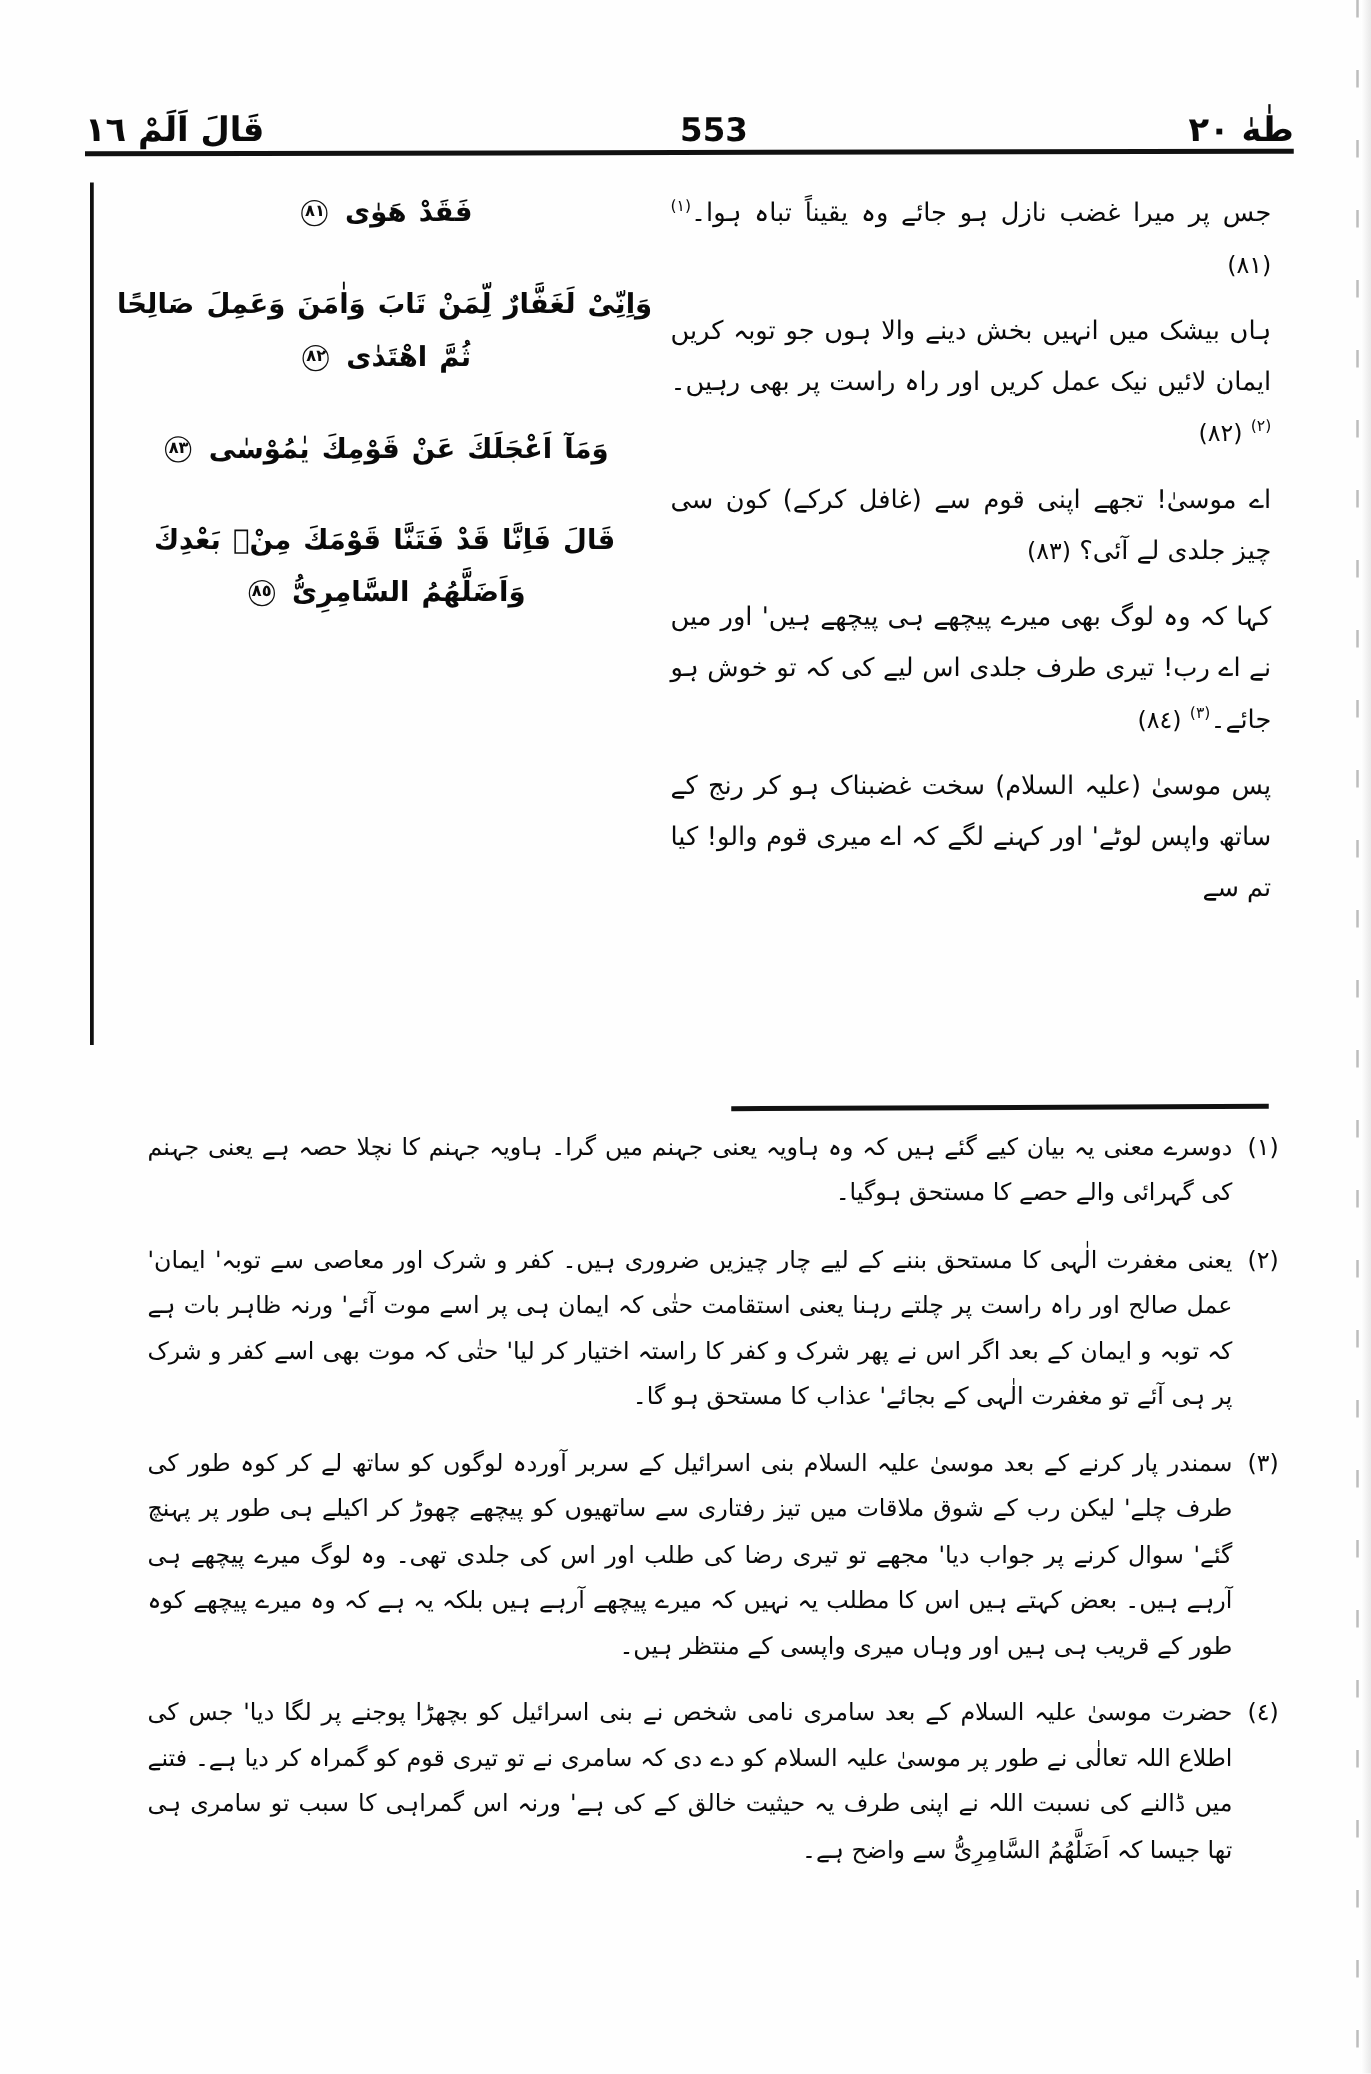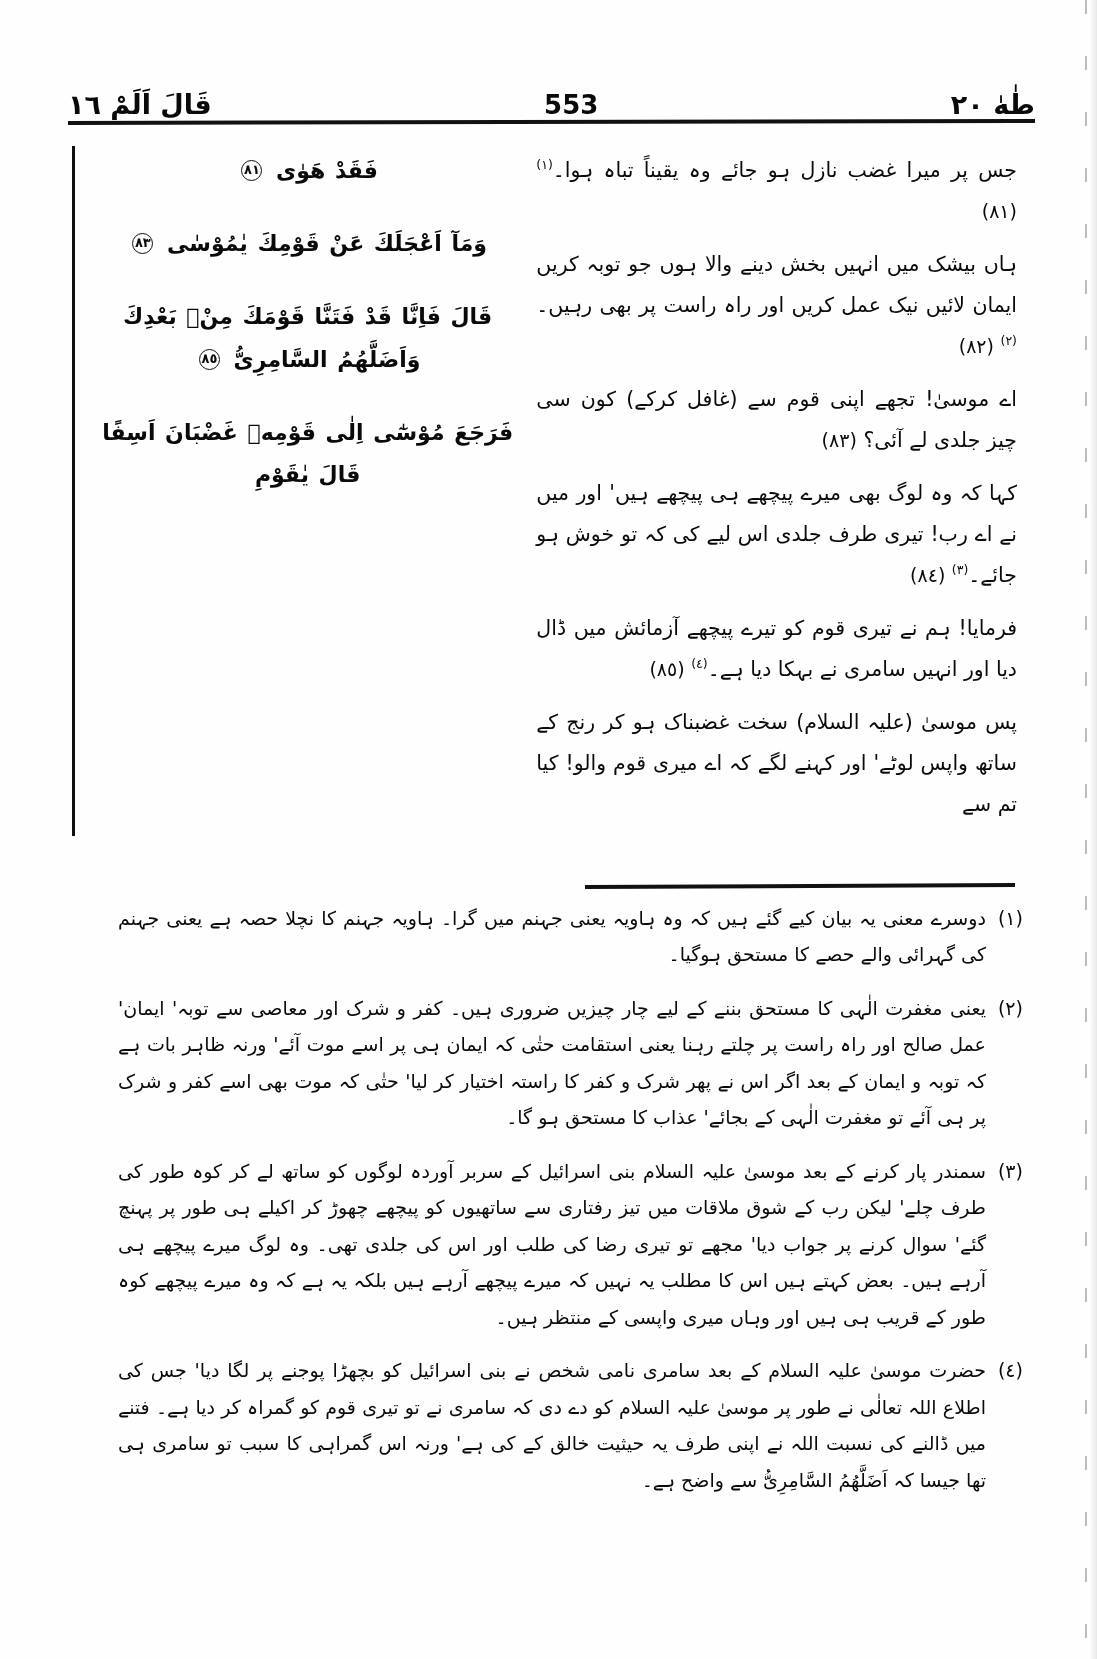--- a/index.html
+++ b/index.html
@@ -230,44 +230,41 @@
       </div>
       <div class="trans">
         <span>اے موسیٰ! تجھے اپنی قوم سے (غافل کرکے) کون سی چیز جلدی لے آئی؟</span><sup class="fn"></sup>
         <span class="vnum">(٨٣)</span>
       </div>
       <div class="trans">
         <span>کہا کہ وہ لوگ بھی میرے پیچھے ہی پیچھے ہیں' اور میں نے اے رب! تیری طرف جلدی اس لیے کی کہ تو خوش ہو جائے۔</span><sup class="fn">(٣)</sup>
         <span class="vnum">(٨٤)</span>
       </div>
       <div class="trans">
-        <span>فرمایا! ہم نے تیری قوم کو تیرے پیچھے آزمائش میں ڈال دیا اور انہیں سامری نے بہکا دیا ہے۔</span><sup class="fn">(٤)</sup>
-        <span class="vnum">(٨٥)</span>
-      </div>
-      <div class="trans">
         <span>پس موسیٰ (علیہ السلام) سخت غضبناک ہو کر رنج کے ساتھ واپس لوٹے' اور کہنے لگے کہ اے میری قوم والو! کیا تم سے</span>
       </div>
     </div>
 
     <div class="col-arabic">
       <div class="ayah">
         <span>فَقَدْ هَوٰى</span>
         <span class="num">٨١</span>
       </div>
       <div class="ayah">
+        <span>وَاِنِّىْ لَغَفَّارٌ لِّمَنْ تَابَ وَاٰمَنَ وَعَمِلَ صَالِحًا ثُمَّ اهْتَدٰى</span>
+        <span class="num">٨٢</span>
+      </div>
+      <div class="ayah">
         <span>وَمَآ اَعْجَلَكَ عَنْ قَوْمِكَ يٰمُوْسٰى</span>
         <span class="num">٨٣</span>
       </div>
       <div class="ayah">
         <span>قَالَ فَاِنَّا قَدْ فَتَنَّا قَوْمَكَ مِنْۢ بَعْدِكَ وَاَضَلَّهُمُ السَّامِرِىُّ</span>
         <span class="num">٨٥</span>
       </div>
-      <div class="ayah">
-        <span>فَرَجَعَ مُوْسٰٓى اِلٰى قَوْمِهٖ غَضْبَانَ اَسِفًا قَالَ يٰقَوْمِ</span>
-      </div>
     </div>
 
   </div>
 
   <div class="footnote-rule"></div>
 
   <div class="footnotes">
     <div class="fn-item">
       <div class="fn-marker">(١)</div>
       <div class="fn-text">دوسرے معنی یہ بیان کیے گئے ہیں کہ وہ ہاویہ یعنی جہنم میں گرا۔ ہاویہ جہنم کا نچلا حصہ ہے یعنی جہنم کی گہرائی والے حصے کا مستحق ہوگیا۔</div>

